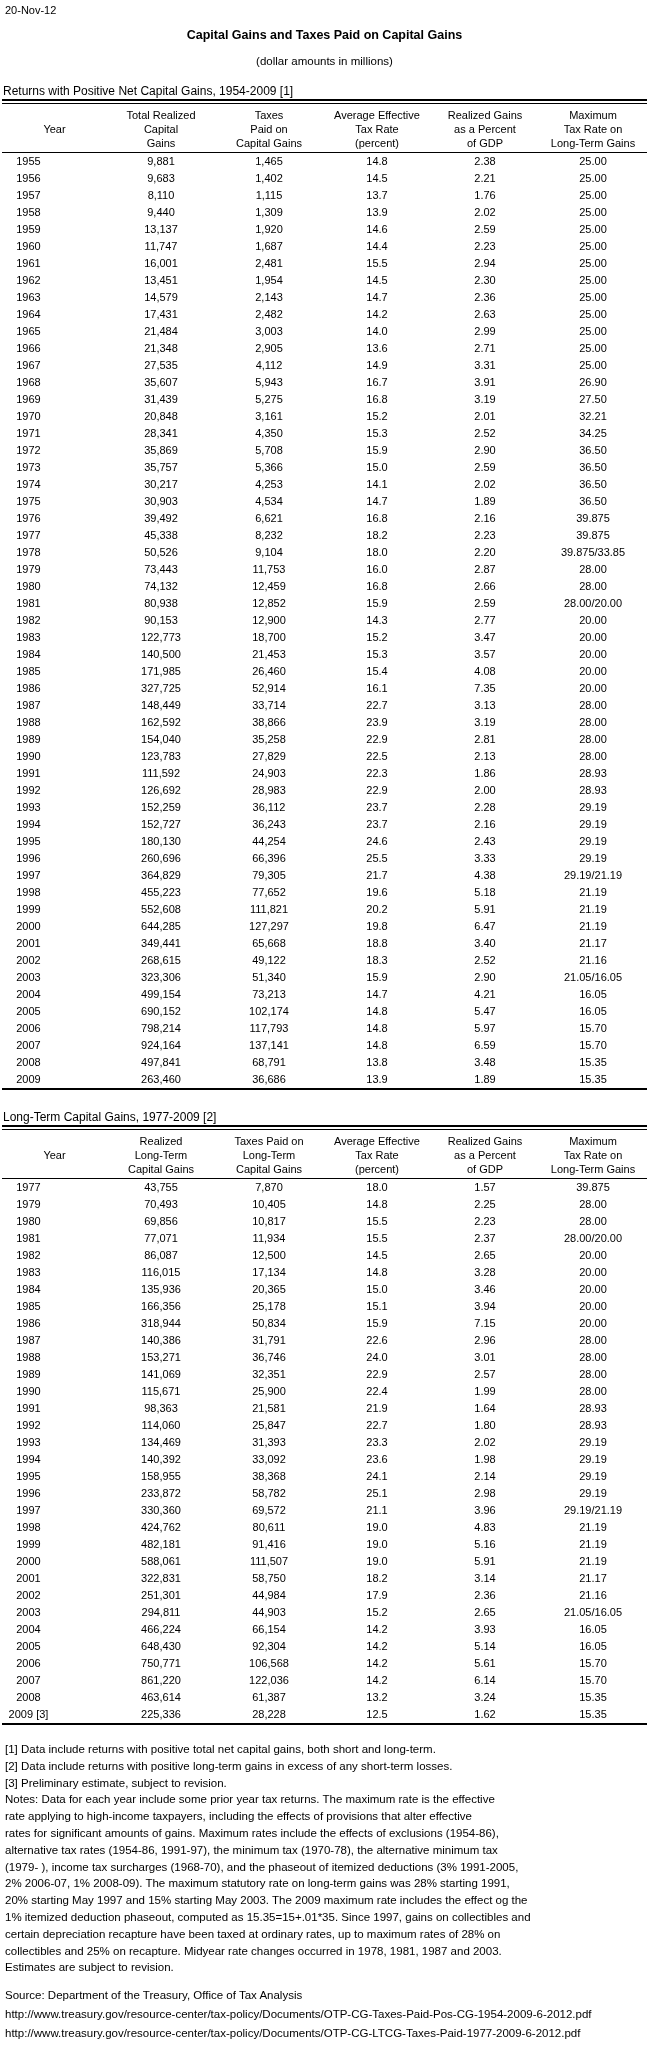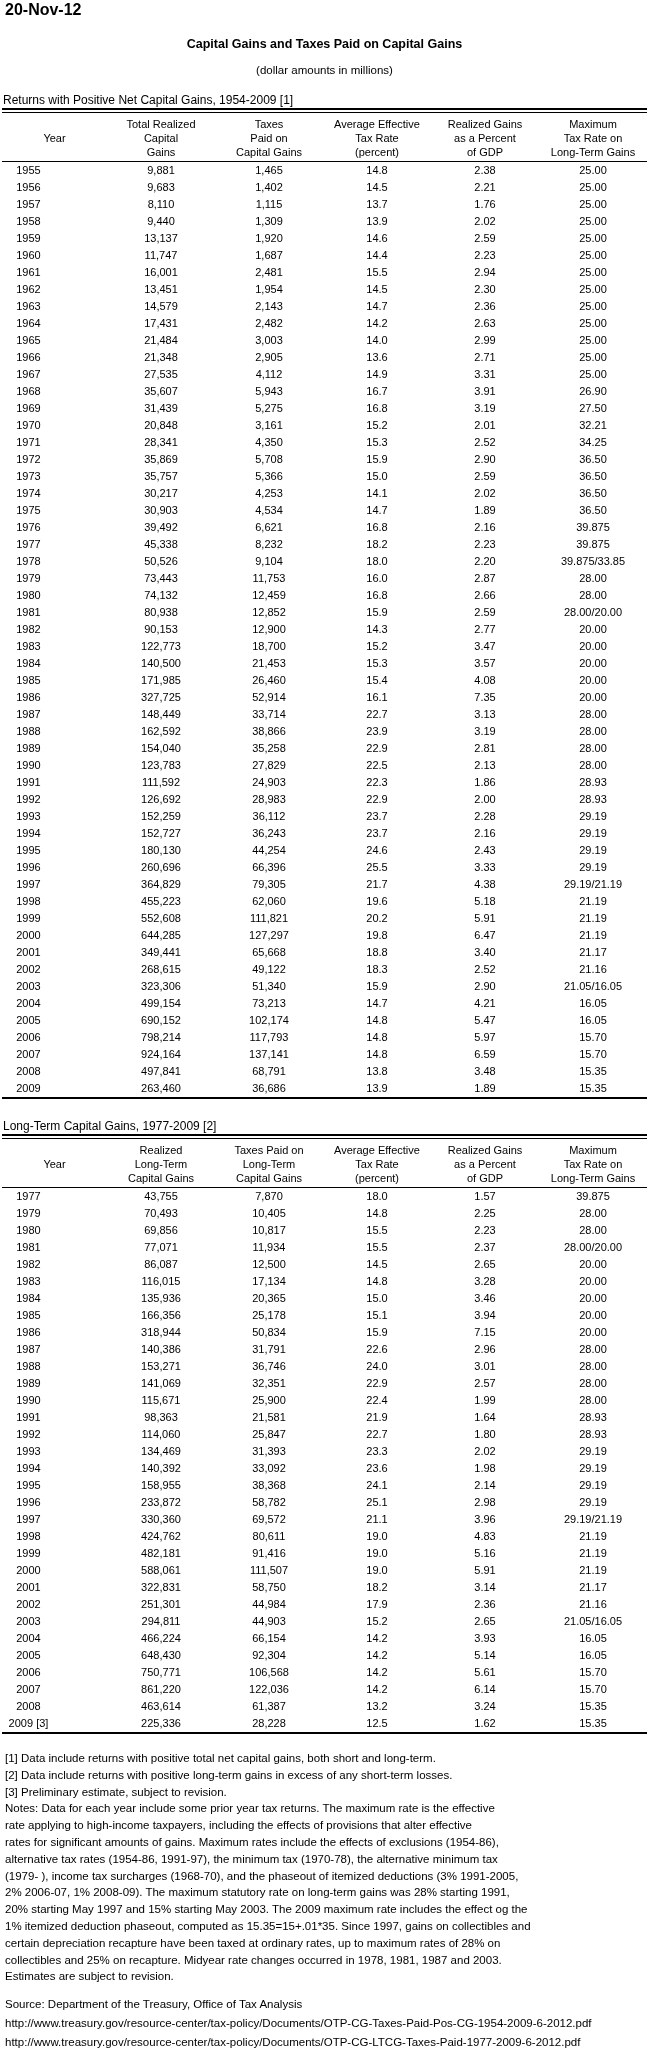--- a/index.html
+++ b/index.html
@@ -3,22 +3,22 @@
 <meta charset="utf-8">
 <style>
   html,body { margin:0; padding:0; }
   body {
     width:649px; height:2052px; overflow:hidden;
     background:#ffffff; color:#000000;
     font-family:"Liberation Sans", sans-serif;
     font-size:11px;
   }
   .page { padding:3px 2px 0 2px; }
-  .date { font-weight:bold; font-size:16px; padding-left:3px; line-height:14px; }
-  .title { text-align:center; font-weight:bold; font-size:12.5px; margin-top:20px; line-height:15px; }
+  .date { font-weight:normal; font-size:11px; padding-left:3px; line-height:14px; }
+  .title { text-align:center; font-weight:bold; font-size:12.5px; margin-top:11px; line-height:15px; }
   .subtitle { text-align:center; font-size:11.5px; margin-top:11px; line-height:14px; }
   .section { margin-top:16px; }
   .section-2 { margin-top:20px; }
   .section-title {
     font-weight:normal; font-size:12px; line-height:14px;
     border-bottom:2px solid #000; padding:0 0 1px 1px;
   }
   table.data-table {
     width:645px; table-layout:fixed; border-collapse:collapse;
     border-top:1px solid #000; margin-top:2px;
@@ -424,21 +424,21 @@
             <td class="year-td">1997</td>
             <td>364,829</td>
             <td>79,305</td>
             <td>21.7</td>
             <td>4.38</td>
             <td>29.19/21.19</td>
           </tr>
           <tr>
             <td class="year-td">1998</td>
             <td>455,223</td>
-            <td>62,060</td>
+            <td>77,652</td>
             <td>19.6</td>
             <td>5.18</td>
             <td>21.19</td>
           </tr>
           <tr>
             <td class="year-td">1999</td>
             <td>552,608</td>
             <td>111,821</td>
             <td>20.2</td>
             <td>5.91</td>

